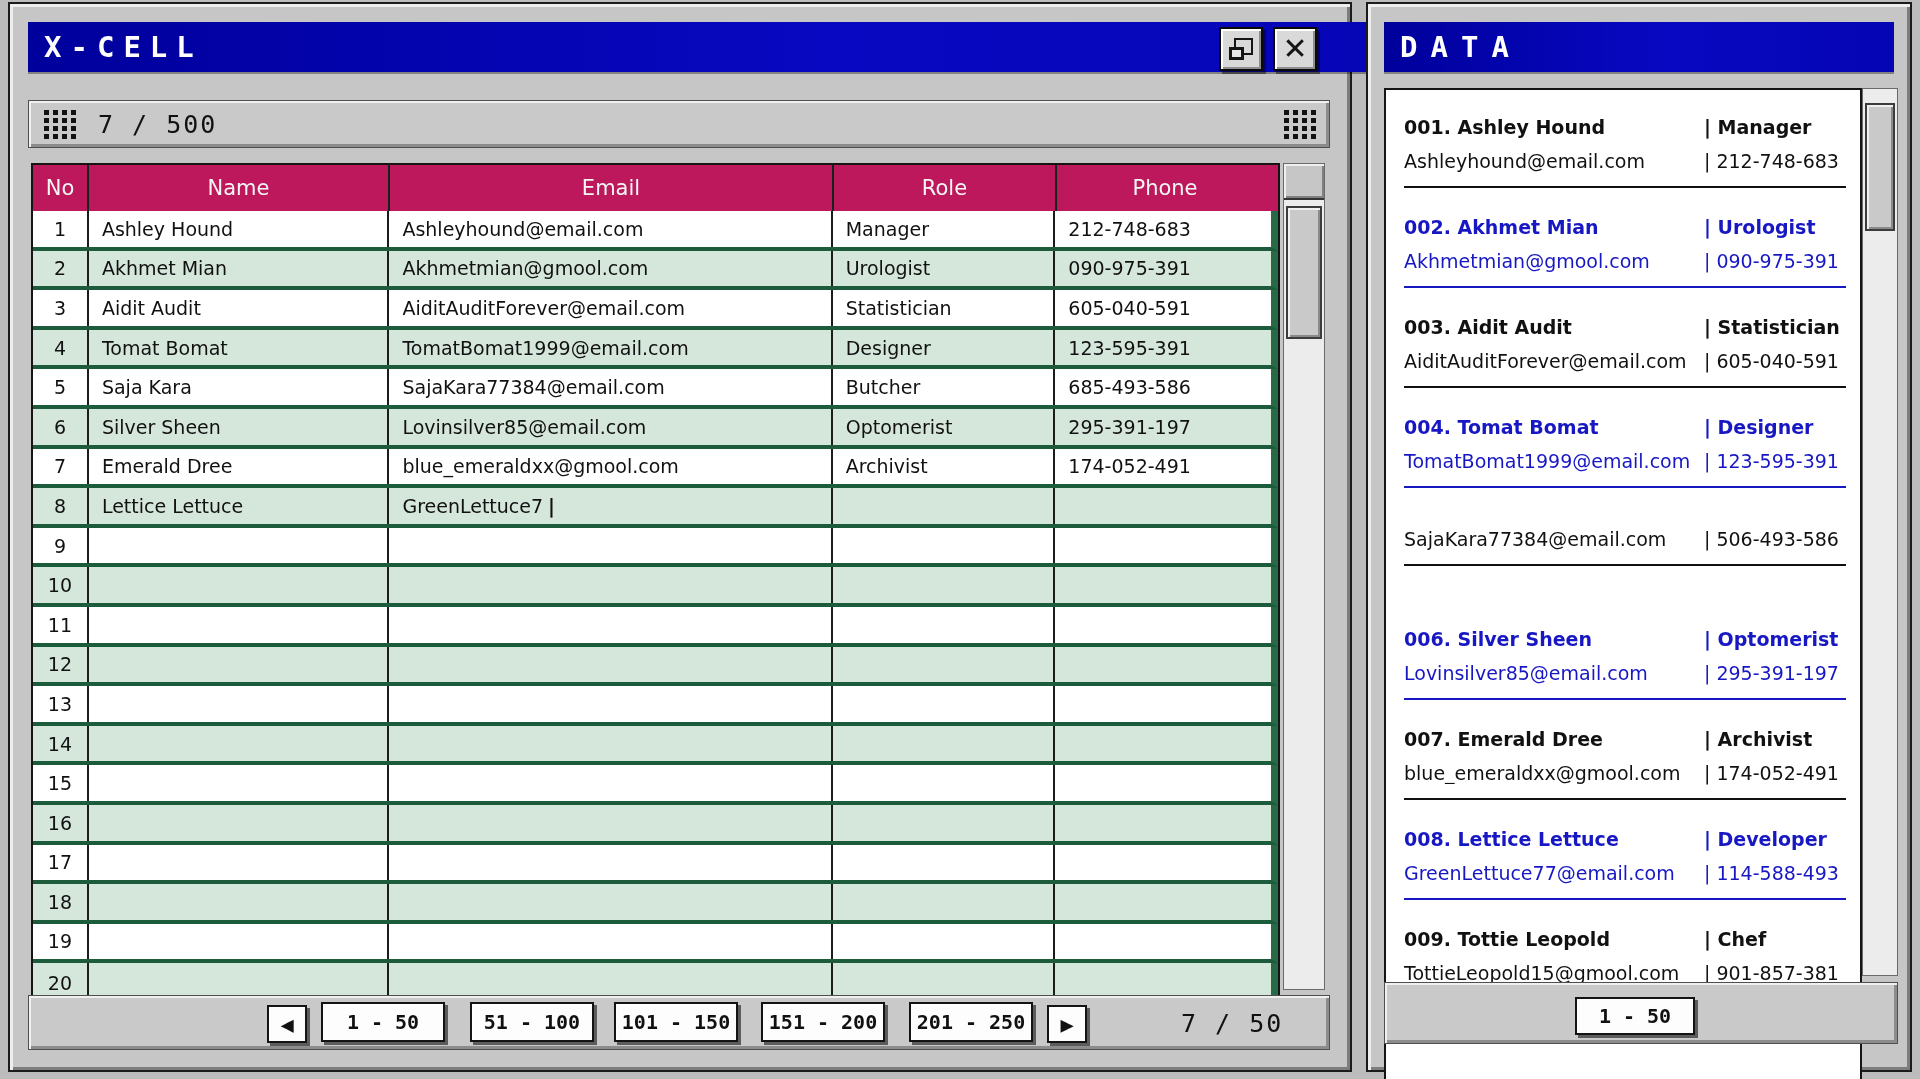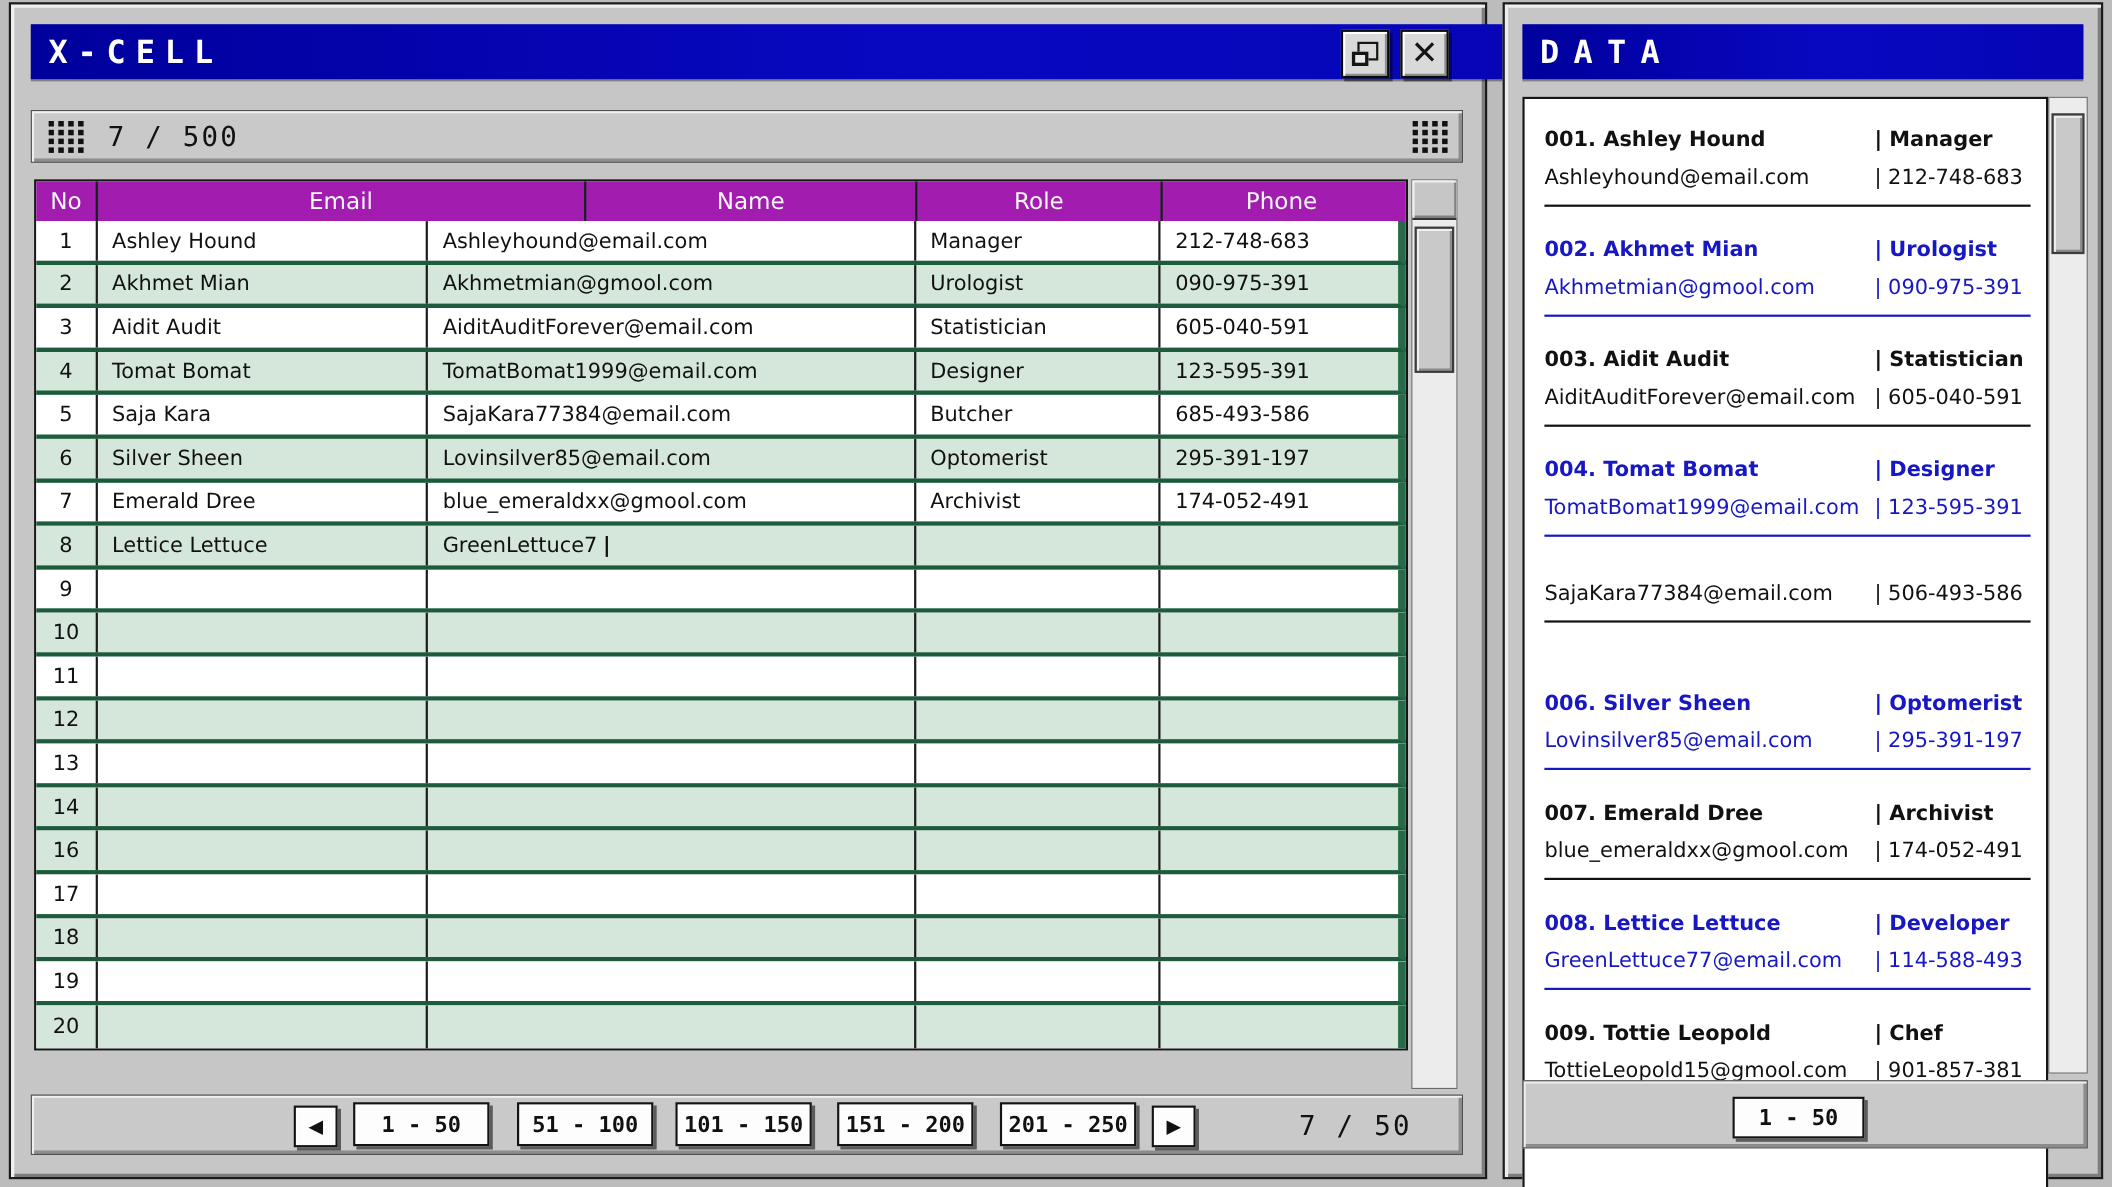--- a/index.html
+++ b/index.html
@@ -28,21 +28,21 @@
 
   
   .bar { position:absolute; background:#c9c9c9; border:1px solid #4f4f4f;
          box-shadow: inset 2px 2px 0 #f0f0f0, inset -3px -3px 0 #8c8c8c; }
 
   .counter { font-family:"DejaVu Sans Mono",monospace; font-weight:normal;
              font-size:25px; color:#111; letter-spacing:2px; }
 
   
   .xtable { position:absolute; border:2px solid #151515; background:#fff; }
-  .thead { display:flex; height:36px; background:#a21caf; }
+  .thead { display:flex; height:46px; background:#be185d; }
   .hcell { color:#f2f7f3; font-size:21px; display:flex; align-items:center; justify-content:center;
            border-right:2px solid #10241a; height:100%; }
   .hcell:last-child { border-right:none; }
   .trow { display:flex; height:39.6px; background:#ffffff;
           border-bottom:4px solid #1c5c3c; border-right:7px solid #266a47; }
   .trow.alt { background:#d5e6db; }
   .trow:last-child { border-bottom:none; }
   .cell { font-size:19px; display:flex; align-items:center; padding-left:13px;
           border-right:2px solid #1c1c1c; overflow:hidden; white-space:nowrap; }
   .cell:last-child { border-right:none; }
@@ -135,22 +135,22 @@
     <rect x="0" y="24" width="5" height="5"></rect>
       <rect x="9" y="24" width="5" height="5"></rect>
       <rect x="18" y="24" width="5" height="5"></rect>
       <rect x="27" y="24" width="5" height="5"></rect>
   </g>
 </svg>
 
 <div class="xtable" style="left:31px; top:163px; width:1249px;">
   <div class="thead" id="table-header">
       <div class="hcell c1">No</div>
+      <div class="hcell c2">Name</div>
       <div class="hcell c3">Email</div>
-      <div class="hcell c2">Name</div>
       <div class="hcell c4">Role</div>
       <div class="hcell c5">Phone</div>
     </div>
   <div id="table-body">
       <div class="trow">
         <div class="cell c1 center">
           <span>1</span>
         </div>
         <div class="cell c2">
           <span>Ashley Hound</span>
@@ -366,20 +366,37 @@
         <div class="cell c4">
           <span></span>
         </div>
         <div class="cell c5">
           <span></span>
         </div>
       </div>
       <div class="trow alt">
         <div class="cell c1 center">
           <span>14</span>
+        </div>
+        <div class="cell c2">
+          <span></span>
+        </div>
+        <div class="cell c3">
+          <span></span>
+        </div>
+        <div class="cell c4">
+          <span></span>
+        </div>
+        <div class="cell c5">
+          <span></span>
+        </div>
+      </div>
+      <div class="trow">
+        <div class="cell c1 center">
+          <span>15</span>
         </div>
         <div class="cell c2">
           <span></span>
         </div>
         <div class="cell c3">
           <span></span>
         </div>
         <div class="cell c4">
           <span></span>
         </div>

